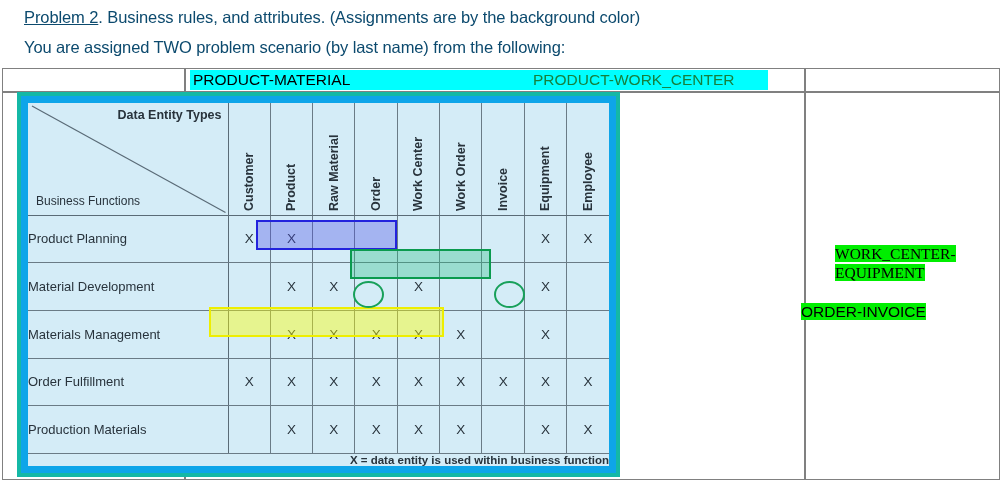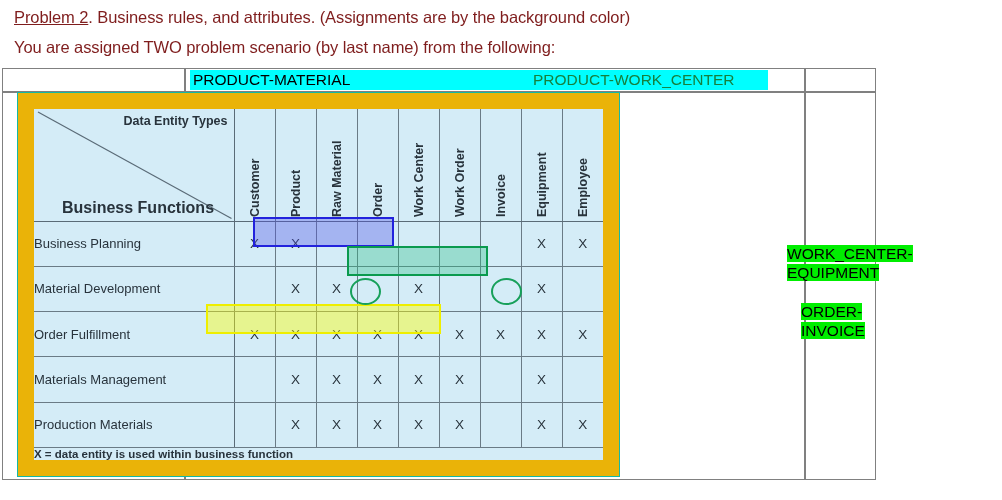--- a/index.html
+++ b/index.html
@@ -8,35 +8,35 @@
     width: 1002px; height: 500px;
     background: #ffffff;
     font-family: "Liberation Sans", sans-serif;
     overflow: hidden;
   }
   #root { position: relative; width: 1002px; height: 500px; }
 
   
   .hdr-line {
     position: absolute;
-    left: 14px;
+    left: 24px;
     font-size: 16.5px;
-    color: #7f1d1d;
+    color: #0c4a6e;
     white-space: nowrap;
     letter-spacing: -0.1px;
   }
   #hdr1 { top: 8px; }
   #hdr2 { top: 38px; }
   .u { text-decoration: underline; }
 
   
   #frame {
     position: absolute;
     left: 2px; top: 68px;
-    width: 874px; height: 412px;
+    width: 998px; height: 412px;
     border: 1.5px solid #808080;
     background: #fff;
   }
   .vrule {
     position: absolute; top: 0; bottom: 0;
     width: 1.5px; background: #808080;
   }
   #vr1 { left: 181px; }
   #vr2 { left: 801px; }
   #hr1 { position: absolute; left: 0; right: 0; top: 22px; height: 1.5px; background: #808080; }
@@ -64,33 +64,33 @@
     font-size: 15.5px;
     line-height: 19px;
     color: #000;
     white-space: pre-line;
   }
   .hl-yellow > span { background: #FFFF00; }
   .hl-green  > span { background: #00EE00; }
 
   #left-lbl-1 { left: 15px; top: 213px; }
   #left-lbl-2 { left: 15px; top: 272px; }
-  #right-lbl-1 { left: 784px; top: 175px; }
+  #right-lbl-1 { left: 832px; top: 175px; font-family: Liberation Serif, serif; }
   #right-lbl-2 { left: 798px; top: 233px; }
 
   
   #matrix {
     position: absolute;
     left: 14px;   
     top: 23px;    
     width: 603px;
     height: 385px;
-    background: #eab308;
-    border: 1px solid #14b8a6;
-    padding: 16px;
+    background: #0ea5e9;
+    border: 4px solid #14b8a6;
+    padding: 7px;
   }
   #mtable {
     width: 100%;
     height: 100%;
     border-collapse: collapse;
     background: #d4ecf7;
     table-layout: fixed;
     position: relative;
   }
   #mtable td, #mtable th { padding: 0; }
@@ -109,23 +109,22 @@
   }
   .corner .det {
     position: absolute; right: 6px; top: 5px;
     text-align: right;
     font-size: 12.5px; font-weight: bold; color: #28333c;
     line-height: 15px; width: 110px;
   }
   .corner .bfn {
     position: absolute; left: 8px; bottom: 6px;
     text-align: left;
-    font-size: 16px; font-weight: bold; color: #28333c;
+    font-size: 12px; font-weight: normal; color: #28333c;
     line-height: 15px;
-    margin-left: 20px;
   }
   .colhead {
     background: #d4ecf7;
     border-bottom: 1.5px solid #5a6b77;
     border-left: 1px solid #6a7b86;
     vertical-align: bottom;
     height: 112px;
     position: relative;
   }
   .colhead .rot {
@@ -156,21 +155,21 @@
     color: #28333c;
     height: 28.8px;
   }
   tr.lastdata .rowlabel, tr.lastdata .xcell { border-bottom: 1.5px solid #5a6b77; }
   .footnote {
     background: #d4ecf7;
     font-size: 11.5px;
     font-weight: bold;
     color: #28333c;
     padding: 7px 0 7px 9px;
-    text-align: left;
+    text-align: right;
     border-radius: 6px;
   }
 
   
   .ov { position: absolute; pointer-events: none; }
   #ov-blue {
     left: 235px; top: 124px; width: 141px; height: 30px;
     background: rgba(80,80,230,0.36);
     border: 2px solid #2222dd;
   }
@@ -263,21 +262,21 @@
             <th class="colhead">
                 <span class="rot">Equipment</span>
               </th>
             <th class="colhead">
                 <span class="rot">Employee</span>
               </th>
           </tr>
         </thead>
         <tbody id="mbody">
             <tr>
-              <td class="rowlabel">Business Planning</td>
+              <td class="rowlabel">Product Planning</td>
               <td class="xcell">X</td>
               <td class="xcell">X</td>
               <td class="xcell"></td>
               <td class="xcell"></td>
               <td class="xcell"></td>
               <td class="xcell"></td>
               <td class="xcell"></td>
               <td class="xcell">X</td>
               <td class="xcell">X</td>
             </tr>
@@ -287,42 +286,42 @@
               <td class="xcell">X</td>
               <td class="xcell">X</td>
               <td class="xcell"></td>
               <td class="xcell">X</td>
               <td class="xcell"></td>
               <td class="xcell"></td>
               <td class="xcell">X</td>
               <td class="xcell"></td>
             </tr>
             <tr>
+              <td class="rowlabel">Materials Management</td>
+              <td class="xcell"></td>
+              <td class="xcell">X</td>
+              <td class="xcell">X</td>
+              <td class="xcell">X</td>
+              <td class="xcell">X</td>
+              <td class="xcell">X</td>
+              <td class="xcell"></td>
+              <td class="xcell">X</td>
+              <td class="xcell"></td>
+            </tr>
+            <tr>
               <td class="rowlabel">Order Fulfillment</td>
               <td class="xcell">X</td>
               <td class="xcell">X</td>
               <td class="xcell">X</td>
               <td class="xcell">X</td>
               <td class="xcell">X</td>
               <td class="xcell">X</td>
               <td class="xcell">X</td>
               <td class="xcell">X</td>
               <td class="xcell">X</td>
-            </tr>
-            <tr>
-              <td class="rowlabel">Materials Management</td>
-              <td class="xcell"></td>
-              <td class="xcell">X</td>
-              <td class="xcell">X</td>
-              <td class="xcell">X</td>
-              <td class="xcell">X</td>
-              <td class="xcell">X</td>
-              <td class="xcell"></td>
-              <td class="xcell">X</td>
-              <td class="xcell"></td>
             </tr>
             <tr>
               <td class="rowlabel">Production Materials</td>
               <td class="xcell"></td>
               <td class="xcell">X</td>
               <td class="xcell">X</td>
               <td class="xcell">X</td>
               <td class="xcell">X</td>
               <td class="xcell">X</td>
               <td class="xcell"></td>

